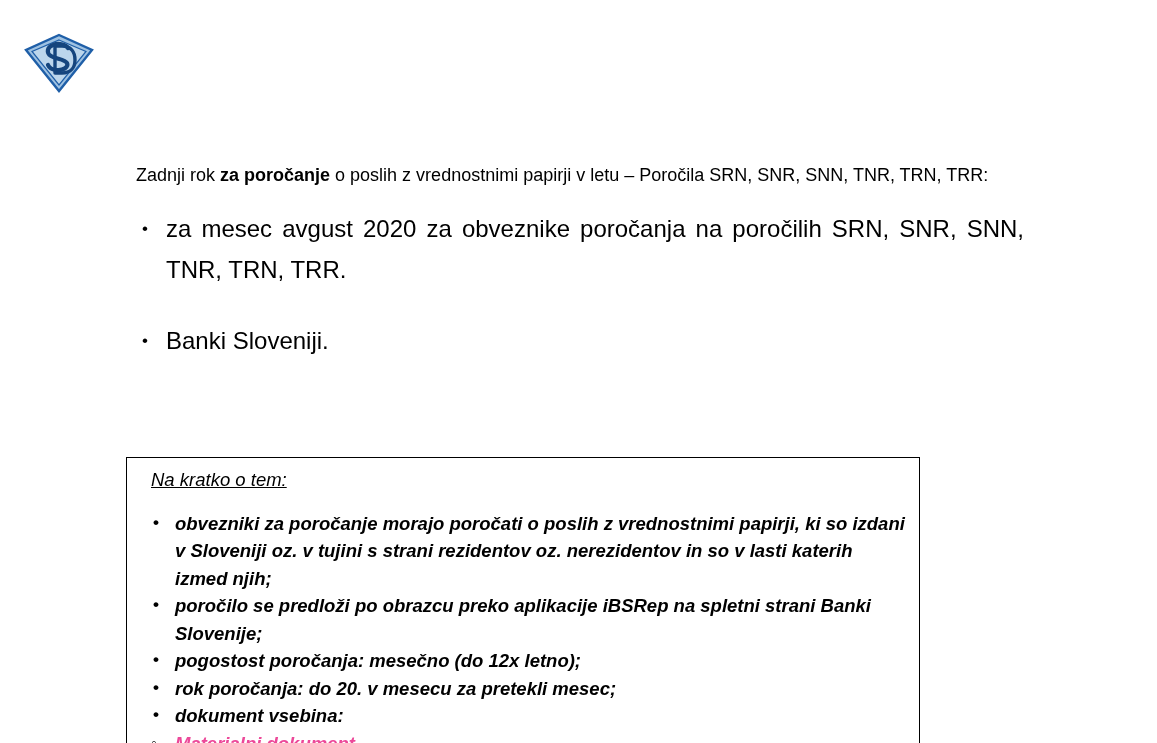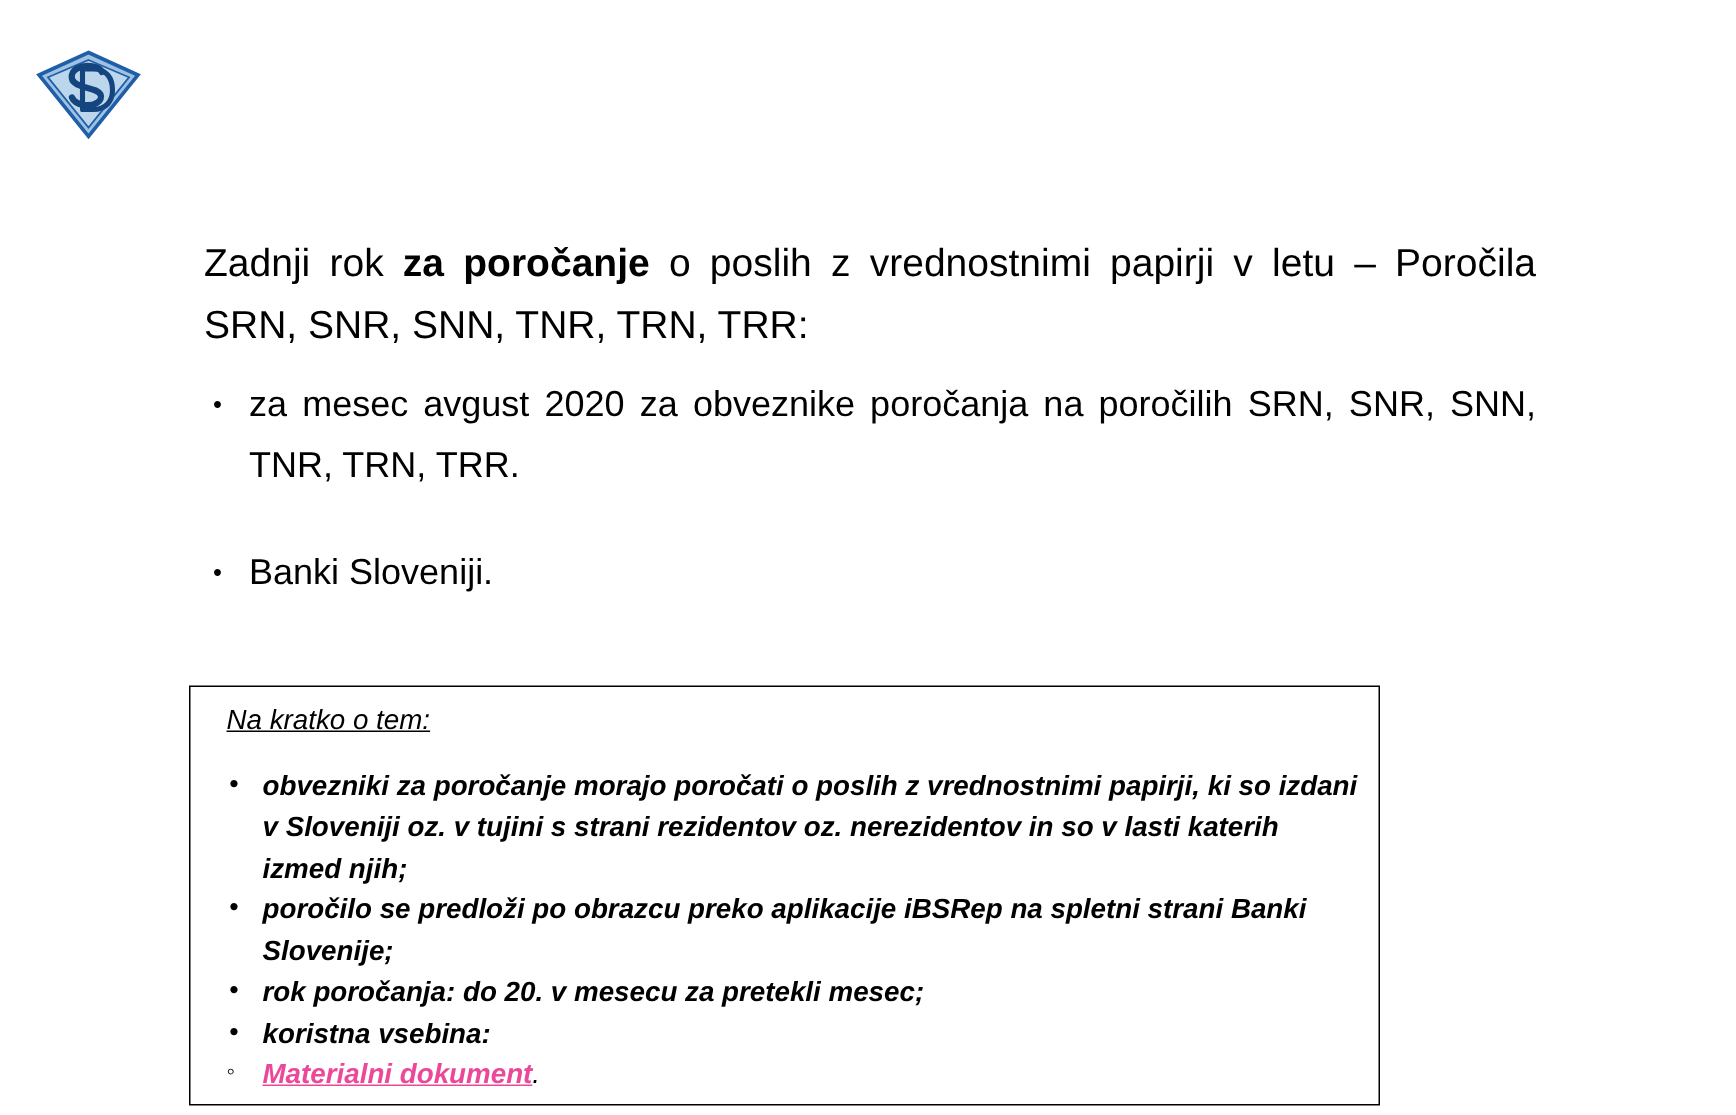--- a/index.html
+++ b/index.html
@@ -27,21 +27,21 @@
 
   
   .doc {
     position: absolute;
     left: 136px;
     top: 155px;
     width: 888px;
   }
 
   .para {
-    font-size: 26px;
+    font-size: 18px;
     line-height: 41px;
     margin: 0 0 0 0;
     text-align: justify;
   }
   .para .b { font-weight: bold; }
 
   .gap-small { height: 12px; }
   .gap-med { height: 30px; }
 
   ul.bullets {
@@ -153,19 +153,20 @@
   <ul class="bullets">
     <li><span>Banki Sloveniji.</span></li>
   </ul>
 </div>
 
 <div class="box">
   <div class="box-title">Na kratko o tem:</div>
   <ul class="box-list">
     <li>obvezniki za poročanje morajo poročati o poslih z vrednostnimi papirji, ki so izdani v Sloveniji oz. v tujini s strani rezidentov oz. nerezidentov in so v lasti katerih izmed njih;</li>
     <li>poročilo se predloži po obrazcu preko aplikacije iBSRep na spletni strani Banki Slovenije;</li>
+    <li>pogostost poročanja: mesečno (do 12x letno);</li>
     <li>rok poročanja: do 20. v mesecu za pretekli mesec;</li>
-    <li>koristna vsebina:</li>
+    <li>dokument vsebina:</li>
   </ul>
   <ul class="sub-list">
     <li><a class="doclink" href="#">Materialni dokument</a><span>.</span></li>
   </ul>
 </div>
 
 </body></html>

